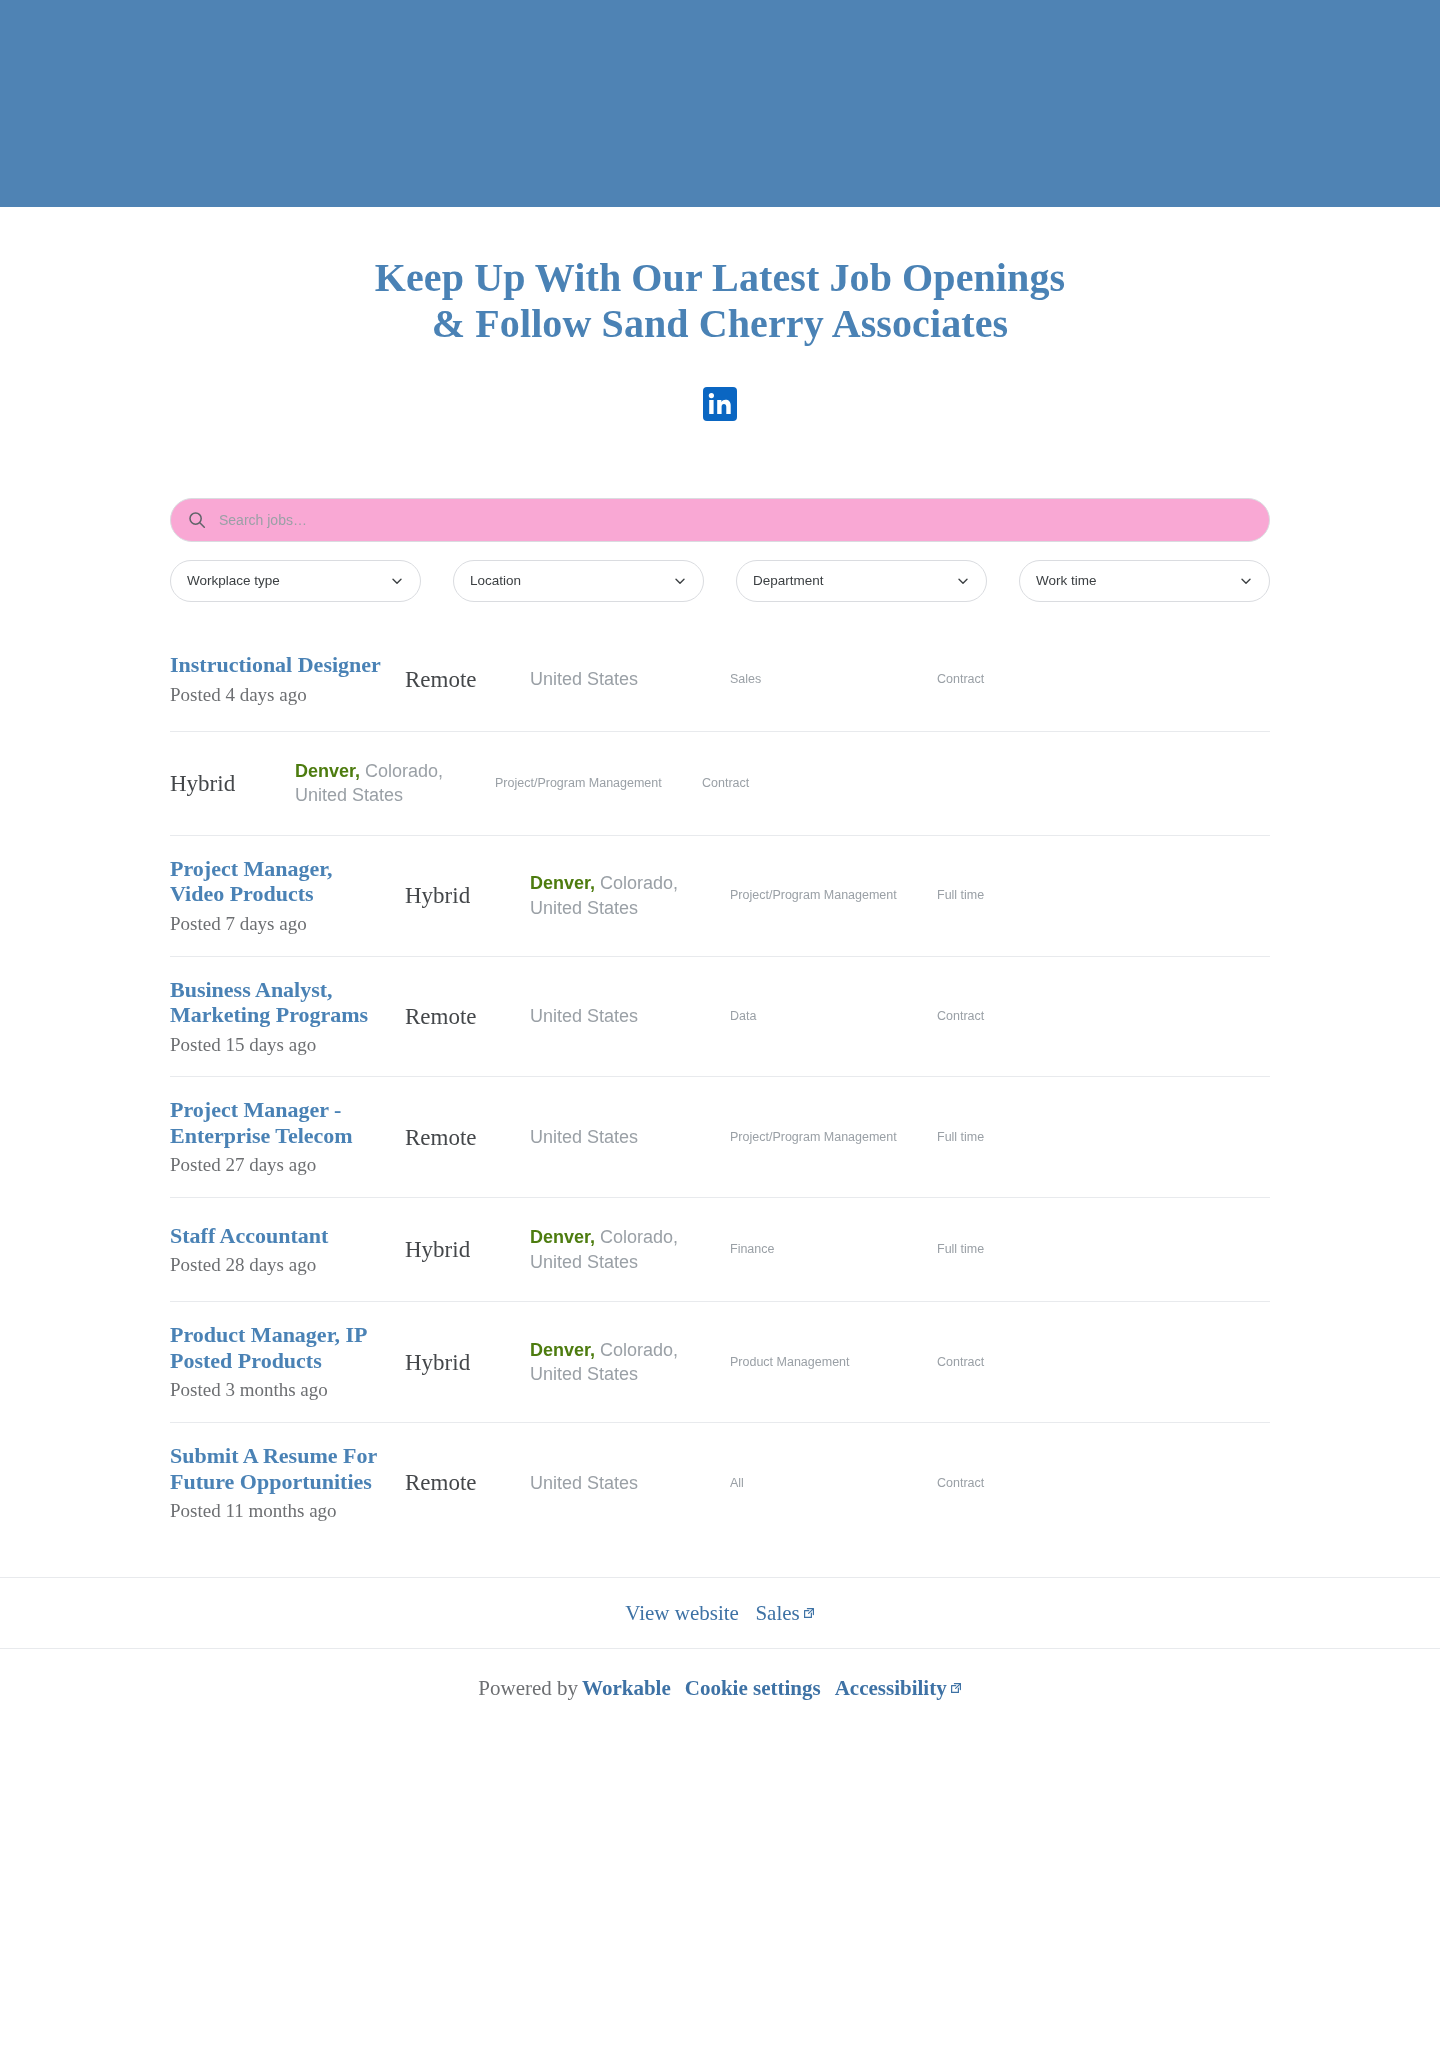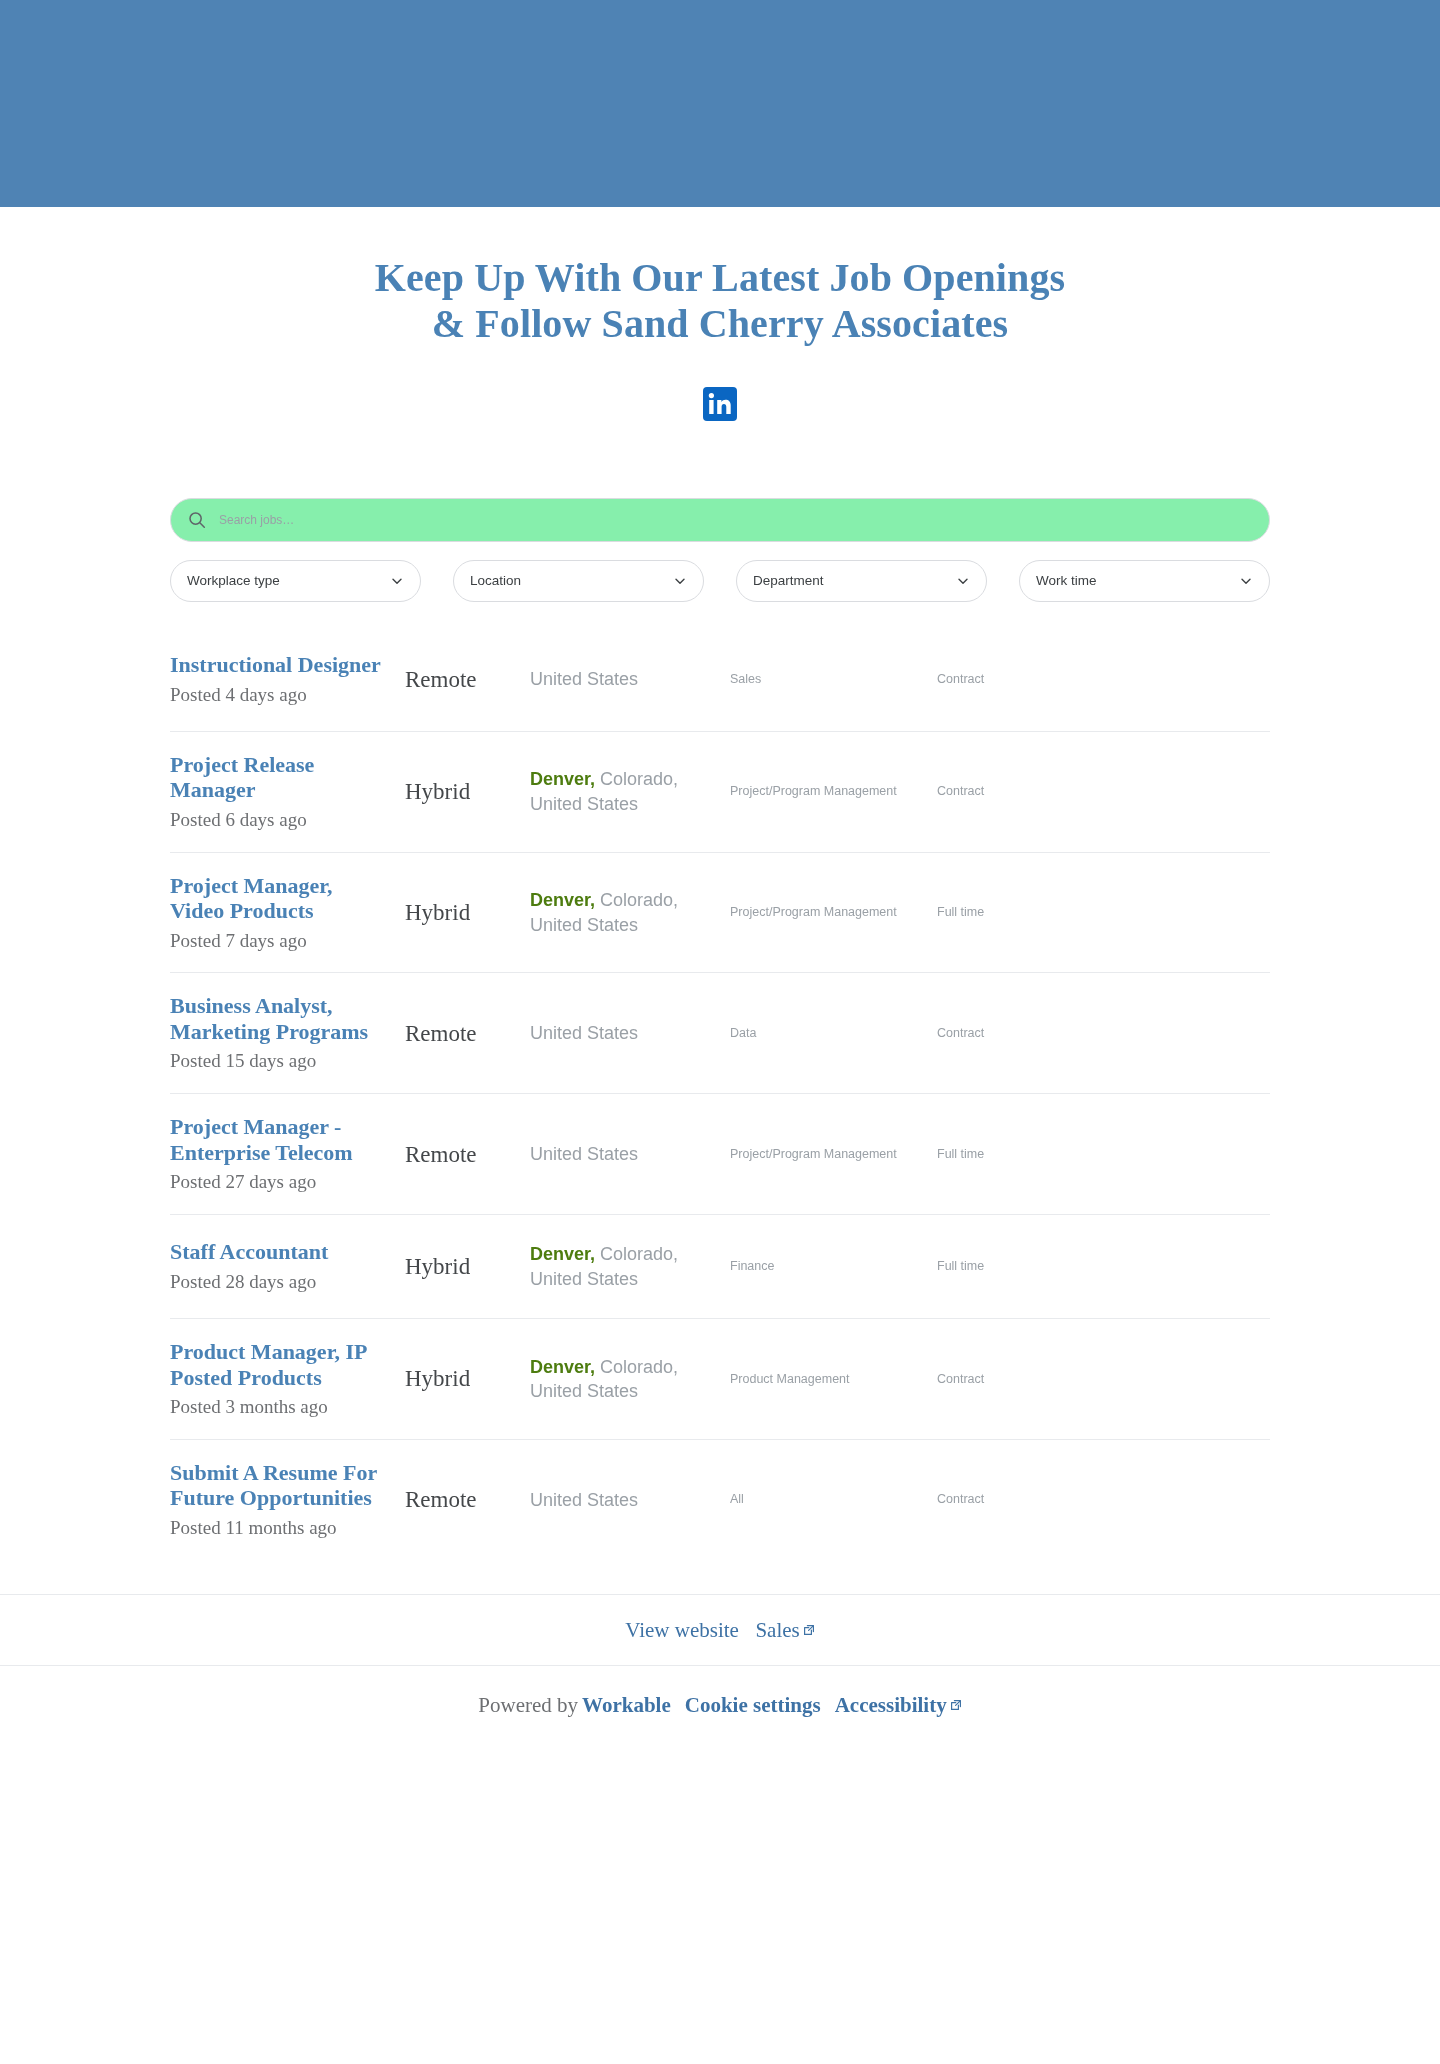--- a/index.html
+++ b/index.html
@@ -82,23 +82,23 @@
     width: 100%;
     margin-bottom: 18px;
   }
   .search-input {
     width: 100%;
     height: 44px;
     border: 1px solid #dadce0;
     border-radius: 24px;
     padding: 0 18px 0 48px;
     font-family: "Liberation Sans", sans-serif;
-    font-size: 12px;
+    font-size: 14px;
     color: #3c4043;
-    background: #86efac;
+    background: #f9a8d4;
     outline: none;
   }
   .search-input::placeholder { color: #9aa0a6; }
   .search-icon {
     position: absolute;
     left: 18px;
     top: 50%;
     transform: translateY(-50%);
     width: 18px;
     height: 18px;
@@ -330,24 +330,20 @@
           <span class="job-title">Instructional Designer</span>
           <span class="job-posted">Posted 4 days ago</span>
         </div>
         <div class="col-workplace">Remote</div>
         <div class="col-location"><span class="loc-city"></span><span>United States</span></div>
         <div class="col-department">Sales</div>
         <div class="col-worktype">Contract</div>
       </a>
 
       <a class="job-row" href="#">
-        <div class="col-title">
-          <span class="job-title">Project Release Manager</span>
-          <span class="job-posted">Posted 6 days ago</span>
-        </div>
         <div class="col-workplace">Hybrid</div>
         <div class="col-location"><span class="loc-city">Denver,</span><span> Colorado, United States</span></div>
         <div class="col-department">Project/Program Management</div>
         <div class="col-worktype">Contract</div>
       </a>
 
       <a class="job-row" href="#">
         <div class="col-title">
           <span class="job-title">Project Manager, Video Products</span>
           <span class="job-posted">Posted 7 days ago</span>

